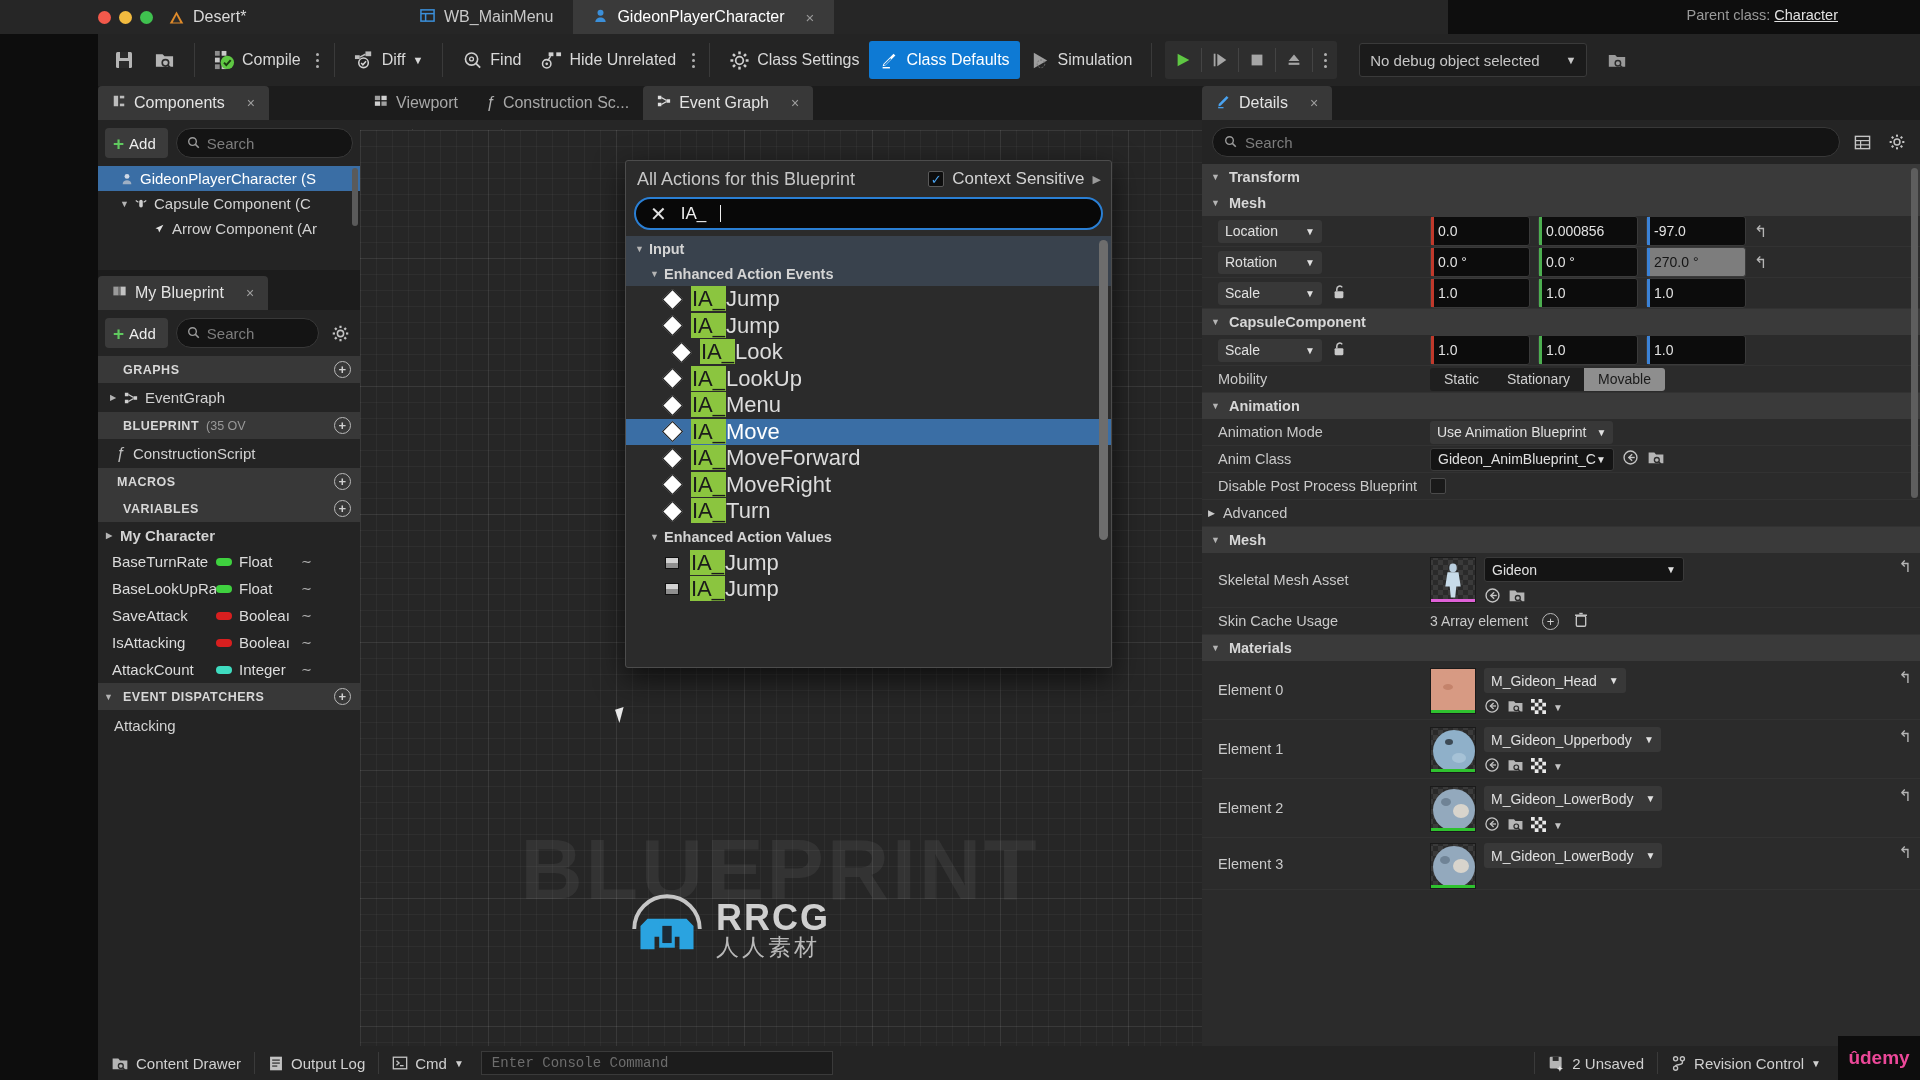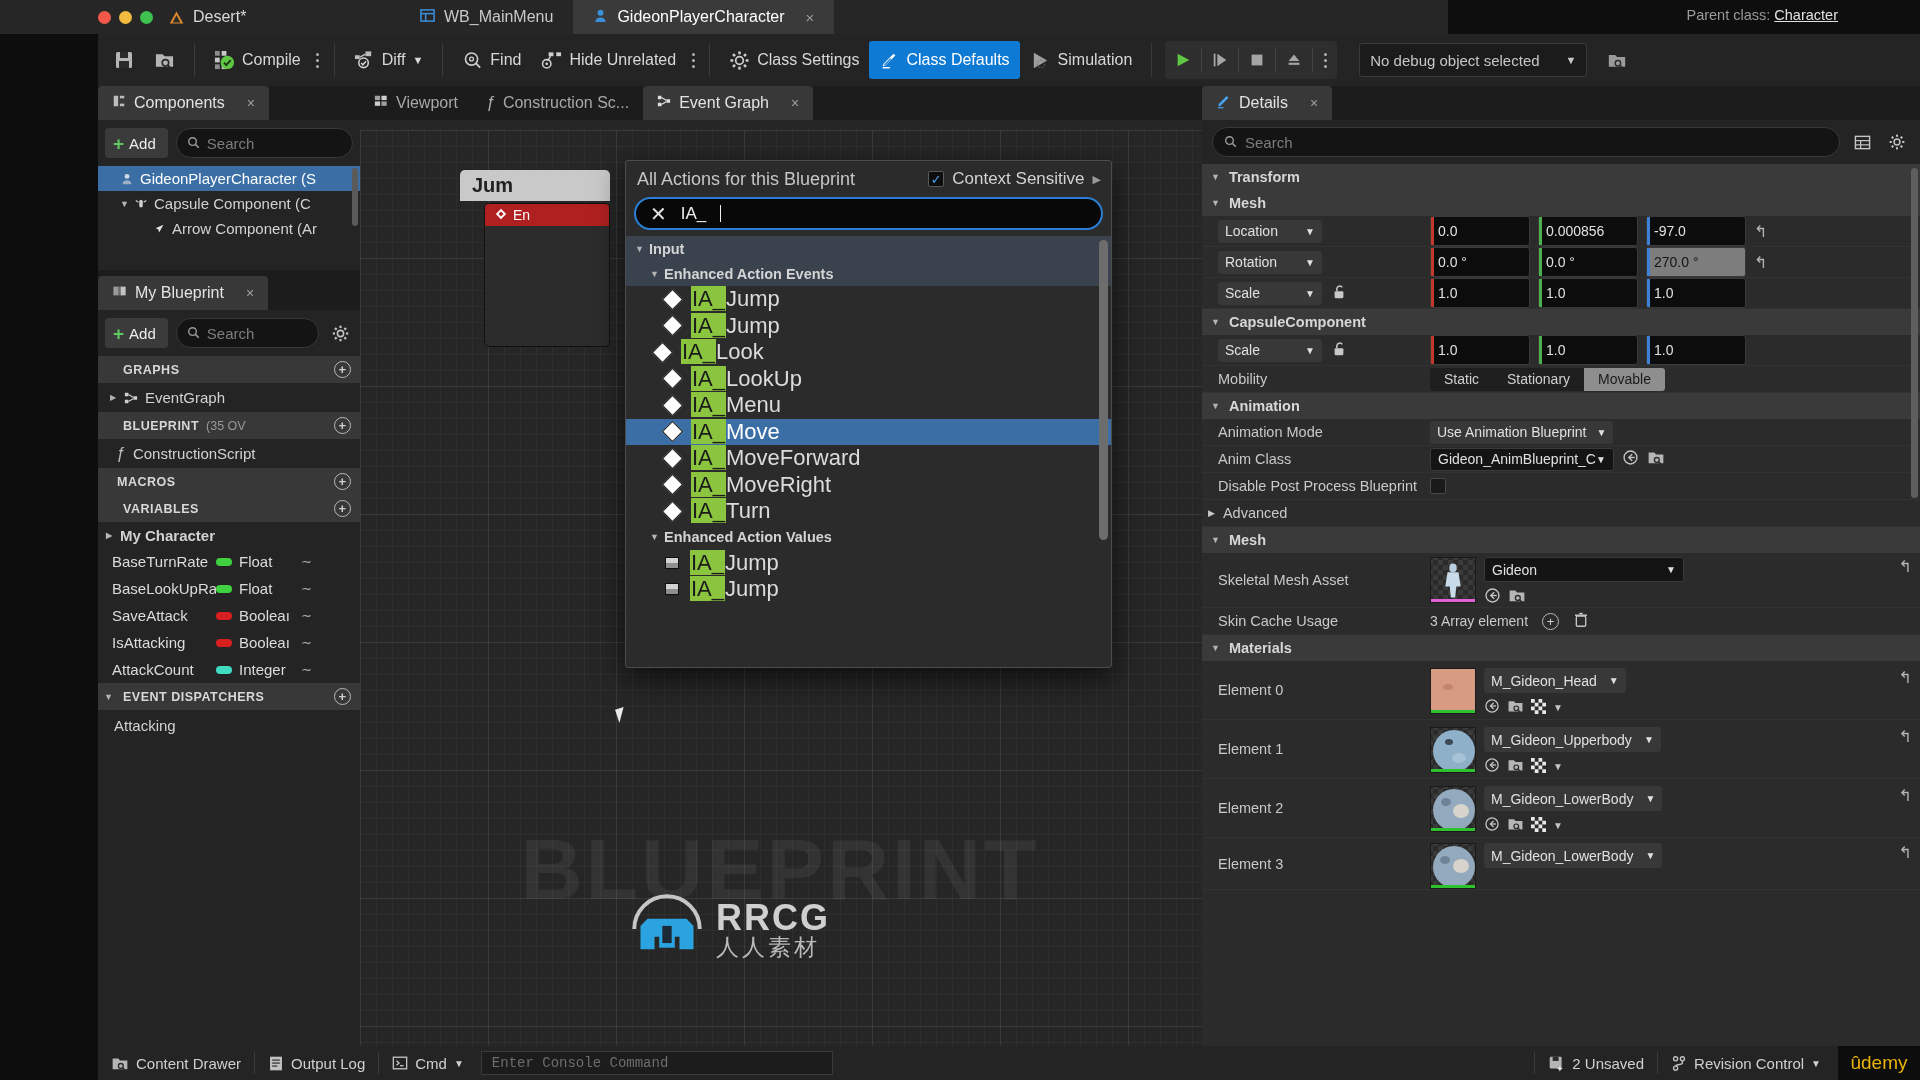--- a/index.html
+++ b/index.html
@@ -279,23 +279,23 @@
   .sb-btn { display: flex; align-items: center; gap: 7px; height: 34px; padding: 0 13px; font-size: 15px; color: #d0d0d0; }
   .sb-sep { width: 1px; height: 22px; background: #3a3a3a; }
   .console {
     flex: 0 0 352px; height: 24px; margin-left: 4px;
     background: #1c1c1c; border: 1px solid #3a3a3a;
     display: flex; align-items: center; padding: 0 10px;
     font-family: "Liberation Mono", monospace; font-size: 14px; color: #6d6d6d;
   }
   .spacer { flex: 1; }
   .udemy {
-    position: absolute; right: 0; bottom: 0; width: 82px; height: 34px;
+    position: absolute; right: 0; bottom: 0; width: 82px; height: 44px;
     background: #0d0d0d; display: flex; align-items: center; justify-content: center;
-    font-size: 19px; font-weight: normal; color: #eab308;
+    font-size: 19px; font-weight: bold; color: #ec4899;
   }
   .leftstrip { position: absolute; left: 0; top: 0; width: 98px; height: 1080px; background: #0d0d0d; }
   .cursor { position: absolute; left: 617px; top: 666px; width: 0; height: 0;
     border-left: 9px solid #e8e8e8; border-bottom: 14px solid transparent; transform: rotate(-18deg); }
 </style>
 </head>
 <body>
 
 <div id="app">
 
@@ -775,34 +775,20 @@
       </div>
       <div class="breadcrumb">
         <span>GideonPlayerCharacter</span>
         <span style="font-size:15px">❯</span>
         <span style="color:#e5e5e5">Event Graph</span>
       </div>
     </div>
     <div class="zoomlabel">Zoom -2</div>
 
     <div class="canvas">
-      <div class="bpnode" style="left:100px;top:40px;width:150px">
-        <div class="nhdr">Jum</div>
-        <div class="nbody" style="width:126px">
-          <div class="nev">
-            <span>
-              <svg viewBox="0 0 14 14" width="12" height="12">
-                  <polygon points="7,1 13,7 7,13 1,7" fill="#fff"></polygon>
-                  <polygon points="7,4 10,7 7,10 4,7" fill="#b02020"></polygon>
-                </svg>
-            </span>
-            <span>En</span>
-          </div>
-        </div>
-      </div>
       <div class="watermark">BLUEPRINT</div>
       <div class="rrcg">
         <svg viewBox="0 0 100 100" width="78" height="78">
           <path d="M50 8a42 42 0 0 1 42 42" fill="none" stroke="#c6c6c6" stroke-width="5"></path>
           <path d="M8 50a42 42 0 0 1 42-42" fill="none" stroke="#c6c6c6" stroke-width="5"></path>
           <path d="M16 46v30h18V60h32v16h18V46l-9-9H25z" fill="#2aa3e0"></path>
           <path d="M40 40h20v34H40z" fill="#2aa3e0"></path>
           <path d="M44 46h12v22H44z" fill="#1c2a36"></path>
         </svg>
         <div class="rrcg-txt">
@@ -837,21 +823,21 @@
         </div>
 
         <div class="am-item" style="padding-left:39px;gap:11px">
           <span class="diamond"></span>
           <span><span class="hl">IA_</span><span>Jump</span></span>
         </div>
         <div class="am-item" style="padding-left:39px;gap:11px">
           <span class="diamond"></span>
           <span><span class="hl">IA_</span><span>Jump</span></span>
         </div>
-        <div class="am-item" style="padding-left:29px;gap:11px">
+        <div class="am-item" style="padding-left:48px;gap:11px">
           <span class="diamond"></span>
           <span><span class="hl">IA_</span><span>Look</span></span>
         </div>
         <div class="am-item" style="padding-left:39px;gap:11px">
           <span class="diamond"></span>
           <span><span class="hl">IA_</span><span>LookUp</span></span>
         </div>
         <div class="am-item" style="padding-left:39px;gap:11px">
           <span class="diamond"></span>
           <span><span class="hl">IA_</span><span>Menu</span></span>

